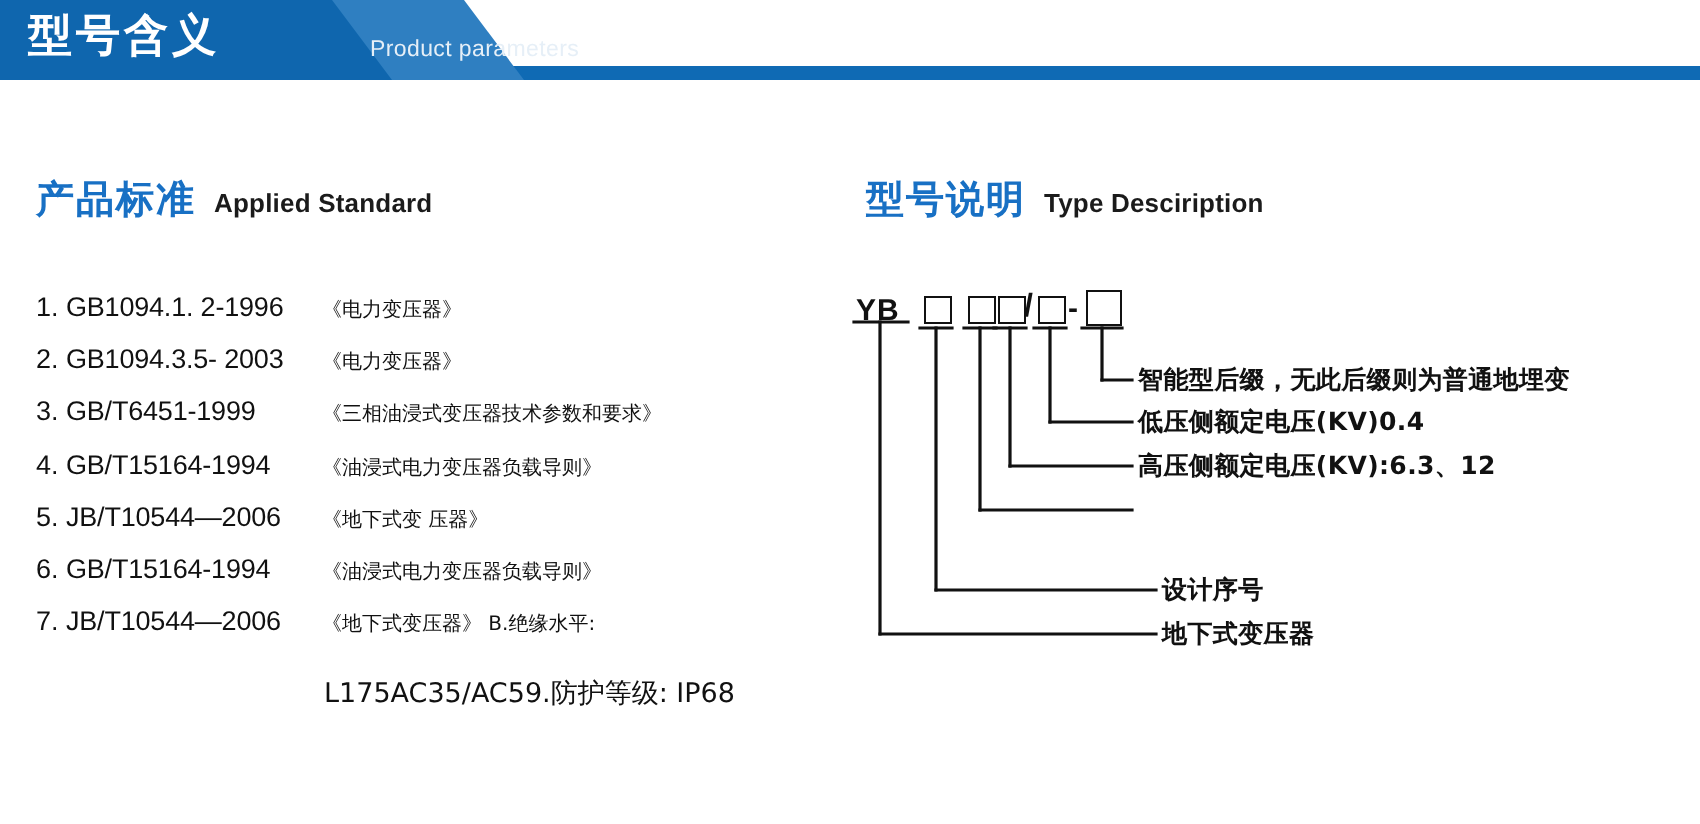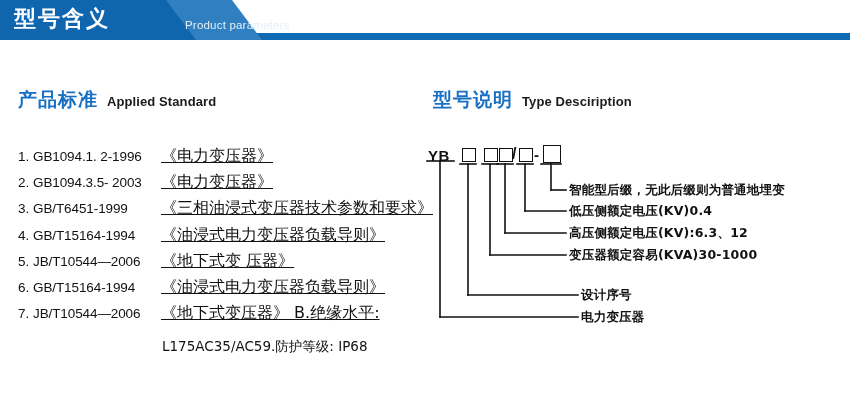--- a/index.html
+++ b/index.html
@@ -57,21 +57,21 @@
   
   .std-list{position:absolute;left:18px;top:146px;width:420px;}
   .std-row{
     display:flex;align-items:baseline;
     height:26.2px;
     font-size:13.5px;color:#111111;
     white-space:nowrap;
   }
   .std-num{width:15px;flex:0 0 15px;}
   .std-code{width:128px;flex:0 0 128px;letter-spacing:-0.1px;}
-  .std-name{font-family:"DejaVu Sans",sans-serif;font-size:16px;text-decoration:underline;}
+  .std-name{font-family:"DejaVu Sans",sans-serif;font-size:10px;}
   .std-cont{
     position:absolute;left:162px;top:338px;
     font-size:13.5px;color:#111111;white-space:nowrap;
   }
   .std-cont .cjk{font-family:"DejaVu Sans",sans-serif;}
 
   
   .diagram{position:absolute;left:418px;top:140px;width:432px;height:200px;}
   .diagram svg{display:block;}
   .dgm-yb{
@@ -192,17 +192,16 @@
       <line x1="50" y1="155" x2="160" y2="155"></line>
 
       <line x1="22" y1="21" x2="22" y2="177"></line>
       <line x1="22" y1="177" x2="160" y2="177"></line>
     </g>
   </svg>
 
   <div class="lbl" style="left:151px;top:42px;">智能型后缀，无此后缀则为普通地埋变</div>
   <div class="lbl" style="left:151px;top:63px;">低压侧额定电压(KV)0.4</div>
   <div class="lbl" style="left:151px;top:85px;">高压侧额定电压(KV):6.3、12</div>
-  <div class="lbl" style="left:151px;top:107px;">变压器额定容易(KVA)30-1000</div>
   <div class="lbl" style="left:163px;top:147px;">设计序号</div>
-  <div class="lbl" style="left:163px;top:169px;">电力变压器</div>
+  <div class="lbl" style="left:163px;top:169px;">地下式变压器</div>
 
 </div>
 
 </body></html>

